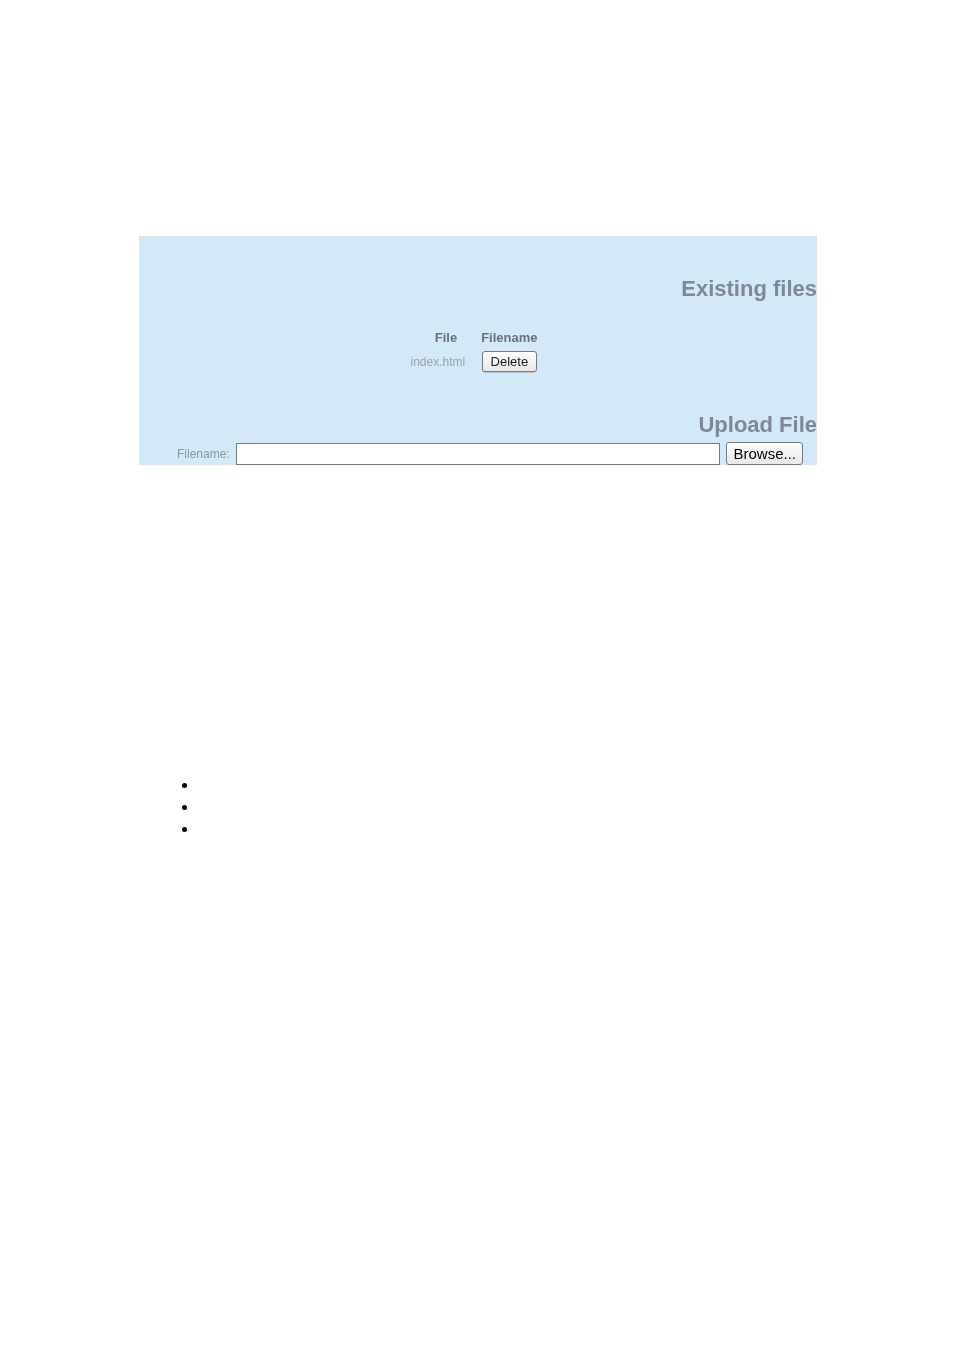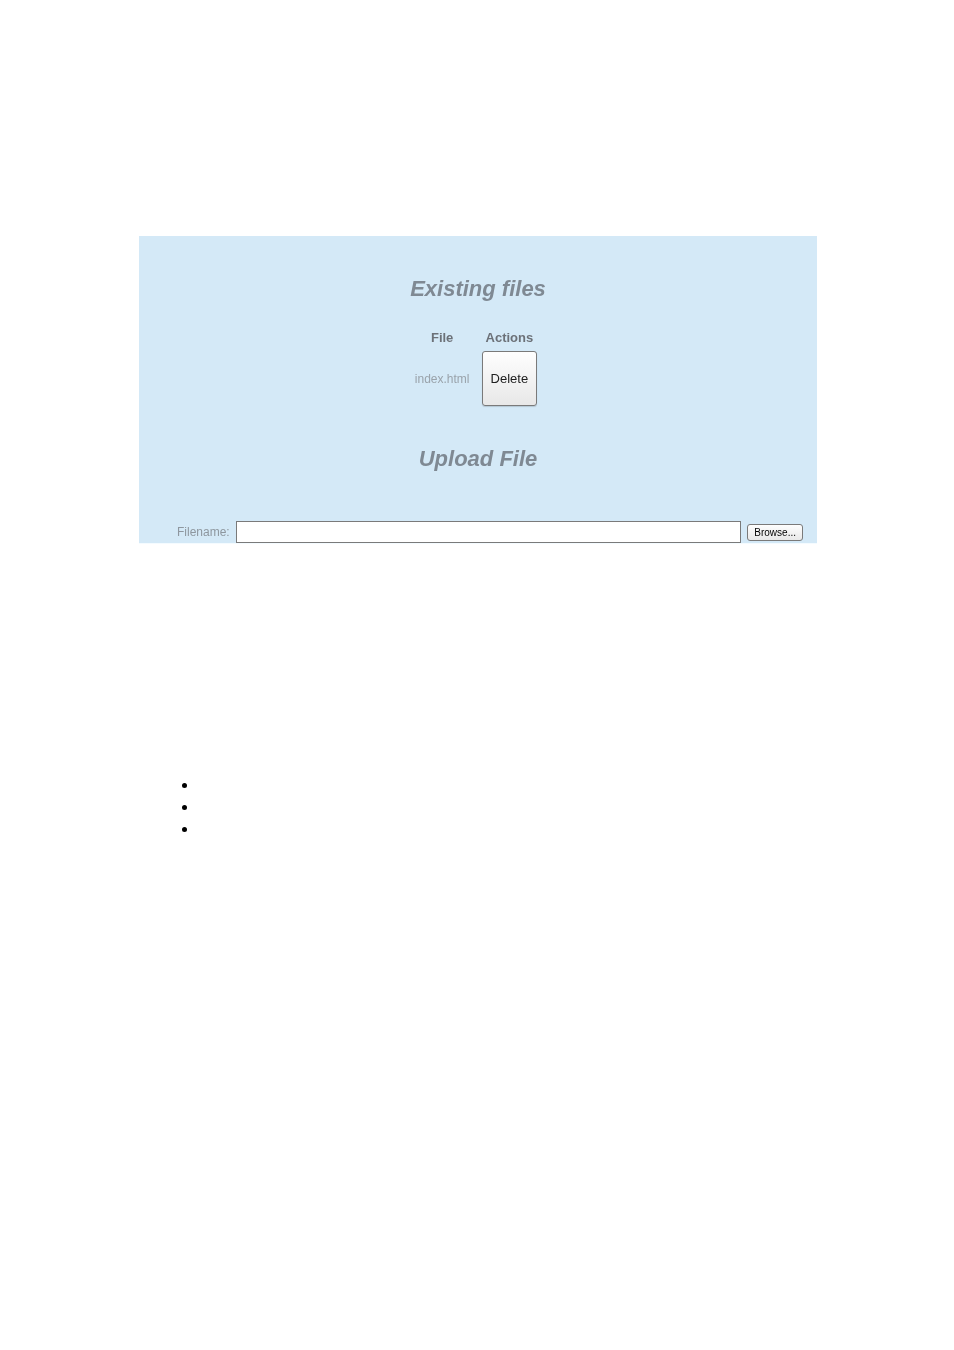--- a/index.html
+++ b/index.html
@@ -18,85 +18,83 @@
       top: 236px;
       left: 139px;
       width: 678px;
       background: #d4e9f7;
     }
     .section-title {
       font-family: Verdana, Arial, sans-serif;
       font-weight: bold;
       font-size: 22px;
       color: #7f8993;
-      text-align: center;
-      font-style: italic;
+      text-align: right;
     }
     .existing-title {
       padding-top: 40px;
       padding-bottom: 22px;
     }
     .file-table {
       margin: 0 auto;
       border-spacing: 8px 6px;
       font-size: 12px;
     }
     .file-table th {
       font-weight: bold;
       color: #6c7178;
-      text-align: center;
+      text-align: right;
       padding: 0 8px;
       font-size: 13px;
       margin-top: 33px;
     }
     .file-table td {
       color: #9aa3ab;
       font-size: 12px;
       text-align: center;
     }
     .btn {
       font-family: Arial, sans-serif;
       font-size: 13px;
       color: #202020;
       background: linear-gradient(#fefefe, #e8e8e8);
       border: 1px solid #7a7a7a;
       border-radius: 3px;
-      padding: 19px 8px;
+      padding: 2px 8px;
       cursor: pointer;
       box-shadow: 0 1px 1px rgba(0,0,0,0.15);
     }
     .upload-title {
       padding-top: 34px;
       padding-bottom: 4px;
     }
     .upload-row {
       display: flex;
       align-items: center;
       justify-content: center;
       gap: 6px;
       padding: 0 8px;
-      margin-top: 45px;
     }
     .upload-label {
       font-size: 12px;
       color: #8e979f;
       font-family: Verdana, Arial, sans-serif;
       margin-left: 30px;
     }
     .file-input {
       flex: 1;
       height: 22px;
       border: 1px solid #7a7a7a;
       background: #ffffff;
       font-size: 13px;
       padding: 0 4px;
     }
     .browse-btn {
       font-family: Arial, sans-serif;
-      font-size: 10px;
+      font-size: 15px;
       background: linear-gradient(#fefefe, #e8e8e8);
       border: 1px solid #7a7a7a;
       border-radius: 3px;
       padding: 2px 6px;
       cursor: pointer;
       margin-right: 6px;
     }
     .upload-btn-row {
       text-align: center;
       padding: 8px 0 48px 0;
@@ -131,21 +129,21 @@
 <body>
 
 <div class="panel">
 
   <div class="section-title existing-title">Existing files</div>
 
   <table class="file-table">
     <tbody>
         <tr>
       <th>File</th>
-      <th>Actions</th>
+      <th>Filename</th>
     </tr>
     <tr>
       <td>index.html</td>
       <td>
         <button class="btn">Delete</button>
       </td>
     </tr>
   </tbody>
     </table>
 

